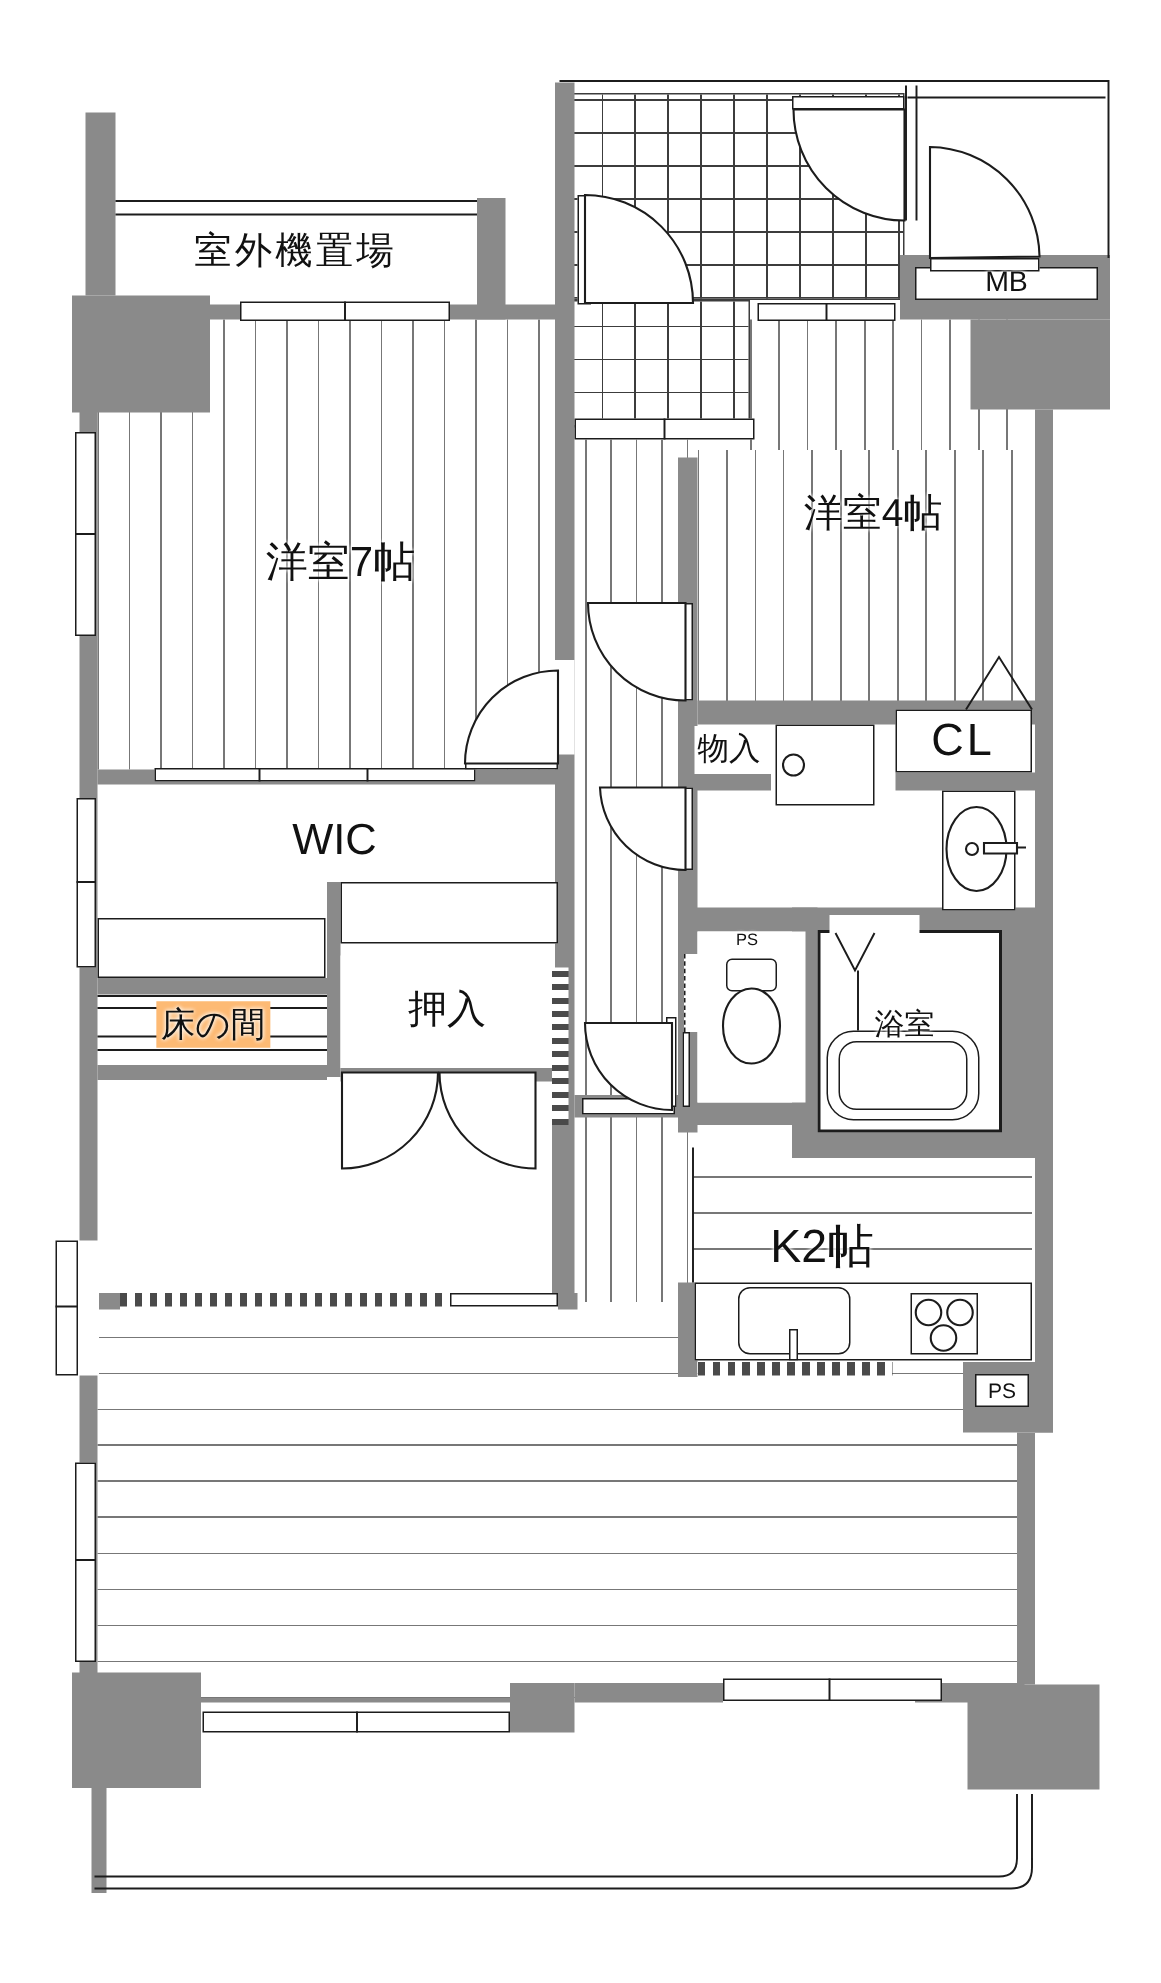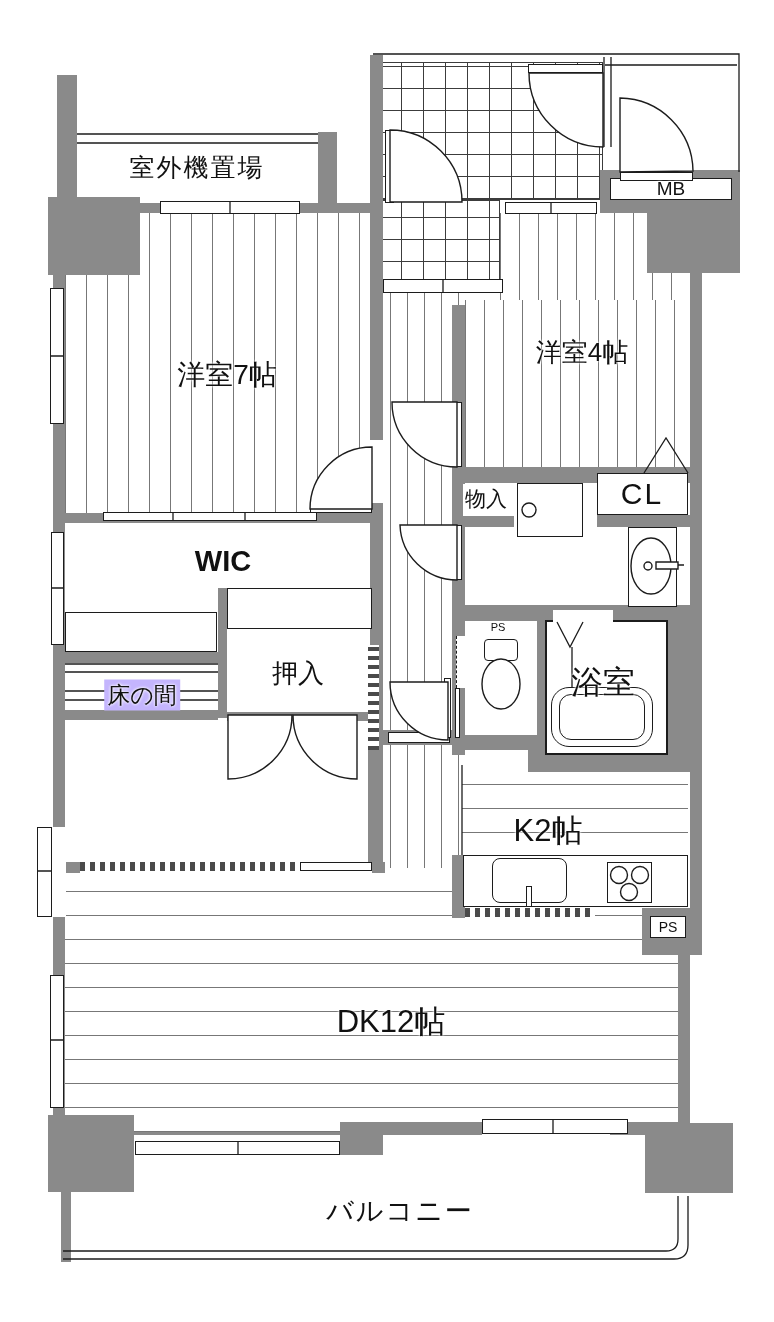--- a/index.html
+++ b/index.html
@@ -157,27 +157,25 @@
       <path d="M656 562 H678 V569 H656 Z M678 565 L684 565"></path>
       <circle cx="529" cy="510" r="7"></circle>
       <circle cx="619" cy="875" r="8.5"></circle>
       <circle cx="640" cy="875" r="8.5"></circle>
       <circle cx="629" cy="892" r="8.5"></circle>
     </g>
   </svg>
 
   <span class="lbl" style="left:197px;top:167px;font-size:25px;letter-spacing:2px;">室外機置場</span>
   <span class="lbl" style="left:227px;top:375px;font-size:28px;">洋室7帖</span>
-  <span class="lbl" style="left:582px;top:352px;font-size:26px;">洋室4帖</span>
-  <span class="lbl" style="left:223px;top:561px;font-size:29px;font-weight:bold;">WIC</span>
-  <span class="lbl" style="left:142px;top:683px;font-size:23px;background:#c4b5fd;padding:0 3px;margin-top:12px;">床の間</span>
+  <span class="lbl" style="left:582px;top:342px;font-size:26px;">洋室4帖</span>
+  <span class="lbl" style="left:223px;top:561px;font-size:29px;">WIC</span>
+  <span class="lbl" style="left:142px;top:683px;font-size:23px;background:#fdba74;padding:0 3px;">床の間</span>
   <span class="lbl" style="left:298px;top:673px;font-size:26px;">押入</span>
   <span class="lbl" style="left:486px;top:499px;font-size:21px;">物入</span>
   <span class="lbl" style="left:642px;top:494px;font-size:30px;letter-spacing:2px;">CL</span>
-  <span class="lbl" style="left:603px;top:683px;font-size:32px;">浴室</span>
+  <span class="lbl" style="left:603px;top:683px;font-size:20px;">浴室</span>
   <span class="lbl" style="left:548px;top:831px;font-size:31px;">K2帖</span>
-  <span class="lbl" style="left:391px;top:1022px;font-size:31px;">DK12帖</span>
-  <span class="lbl" style="left:400px;top:1211px;font-size:27px;letter-spacing:2px;">バルコニー</span>
   <span class="lbl" style="left:671px;top:189px;font-size:19px;">MB</span>
   <span class="lbl" style="left:498px;top:627px;font-size:11px;">PS</span>
   <span class="lbl" style="left:668px;top:927px;font-size:14px;">PS</span>
 
 </div>
 
 </body></html>

